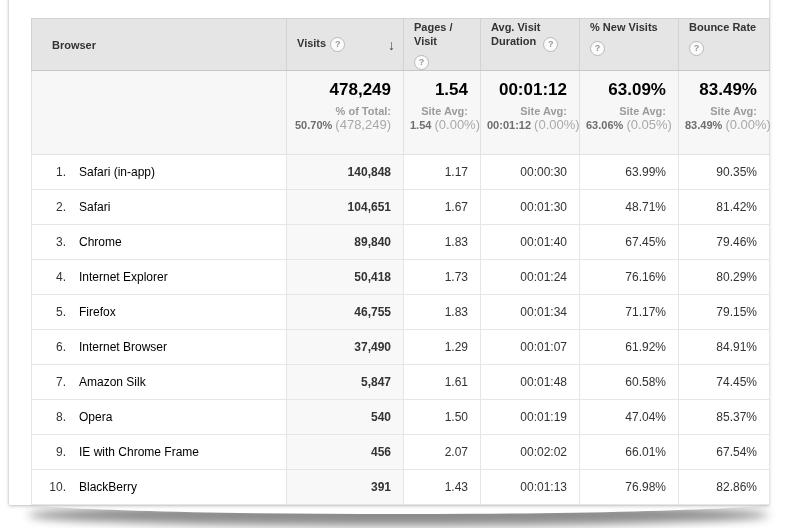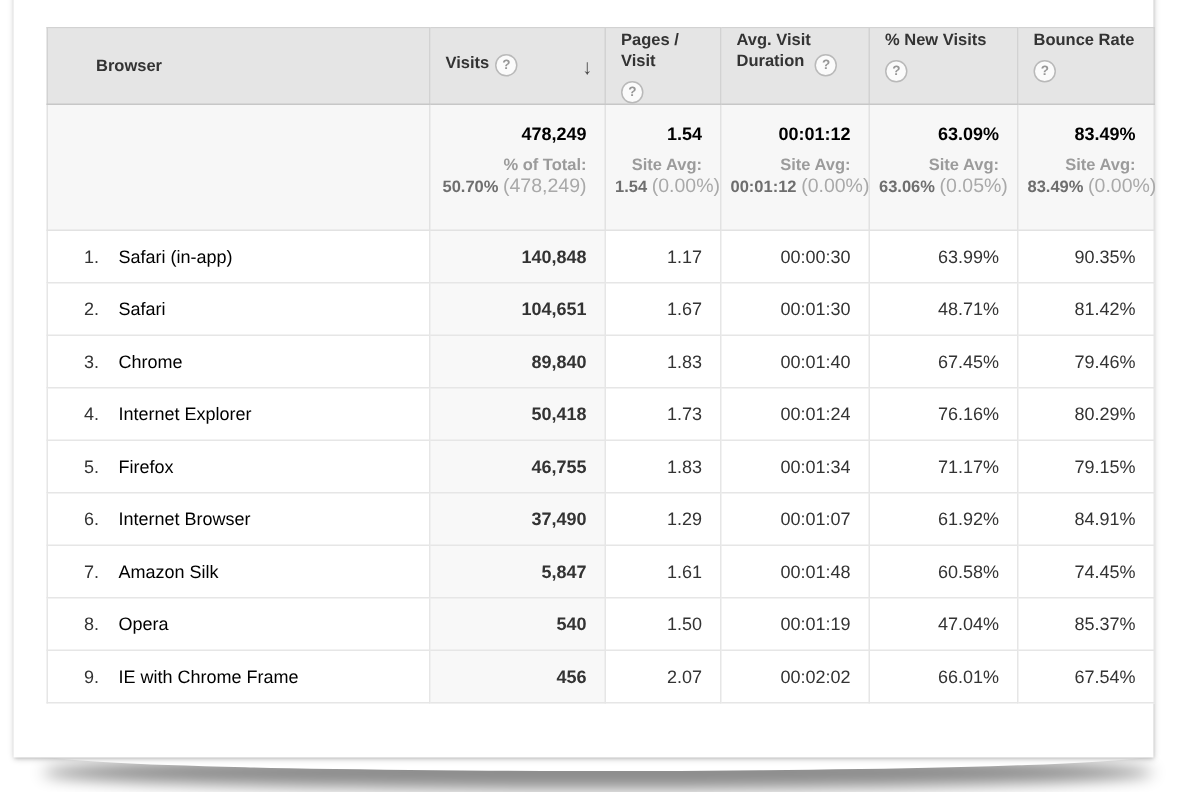--- a/index.html
+++ b/index.html
@@ -53,21 +53,21 @@
     border: 1px solid #d2d2d2;
     border-bottom: 1px solid #c7c7c7;
     height: 48px;
     font-size: 11px;
     font-weight: bold;
     color: #333;
     text-align: left;
     padding: 0 8px 0 10px;
     cursor: pointer;
   }
-  th.th-browser { padding-left: 32px; vertical-align: middle; }
+  th.th-browser { padding-left: 20px; vertical-align: middle; }
   th.th-num { vertical-align: top; padding-top: 1px; line-height: 14px; }
   th.th-visits { vertical-align: middle; }
   .visits-head { display: flex; align-items: flex-start; }
   .visits-head .spacer { flex: 1; }
   .help {
     display: inline-block;
     width: 13px; height: 13px;
     line-height: 12px;
     border: 1px solid #b9b9b9;
     border-radius: 50%;
@@ -93,21 +93,21 @@
   td.sum {
     background: #f7f7f7;
     border: 1px solid #e2e2e2;
     height: 68px;
     vertical-align: top;
     text-align: right;
     padding: 9px 12px 6px 6px;
   }
   td.sum.sum-browser { padding: 0; }
   .big {
-    font-size: 12px;
+    font-size: 17px;
     font-weight: bold;
     color: #000;
     line-height: 20px;
     white-space: nowrap;
   }
   .sub {
     margin-top: 5px;
     font-size: 11px;
     line-height: 13px;
     color: #9b9b9b;
@@ -353,16 +353,29 @@
                 <span class="rank">9.</span>
                 <a class="blink">IE with Chrome Frame</a>
               </div>
             </td>
             <td class="cell c-visits-cell">456</td>
             <td class="cell">2.07</td>
             <td class="cell">00:02:02</td>
             <td class="cell">66.01%</td>
             <td class="cell">67.54%</td>
           </tr>
+          <tr>
+            <td class="cell browser-cell">
+              <div class="browser-inner">
+                <span class="rank">10.</span>
+                <a class="blink">BlackBerry</a>
+              </div>
+            </td>
+            <td class="cell c-visits-cell">391</td>
+            <td class="cell">1.43</td>
+            <td class="cell">00:01:13</td>
+            <td class="cell">76.98%</td>
+            <td class="cell">82.86%</td>
+          </tr>
         </tbody>
     </table>
   </div>
 </div>
 
 </body></html>

